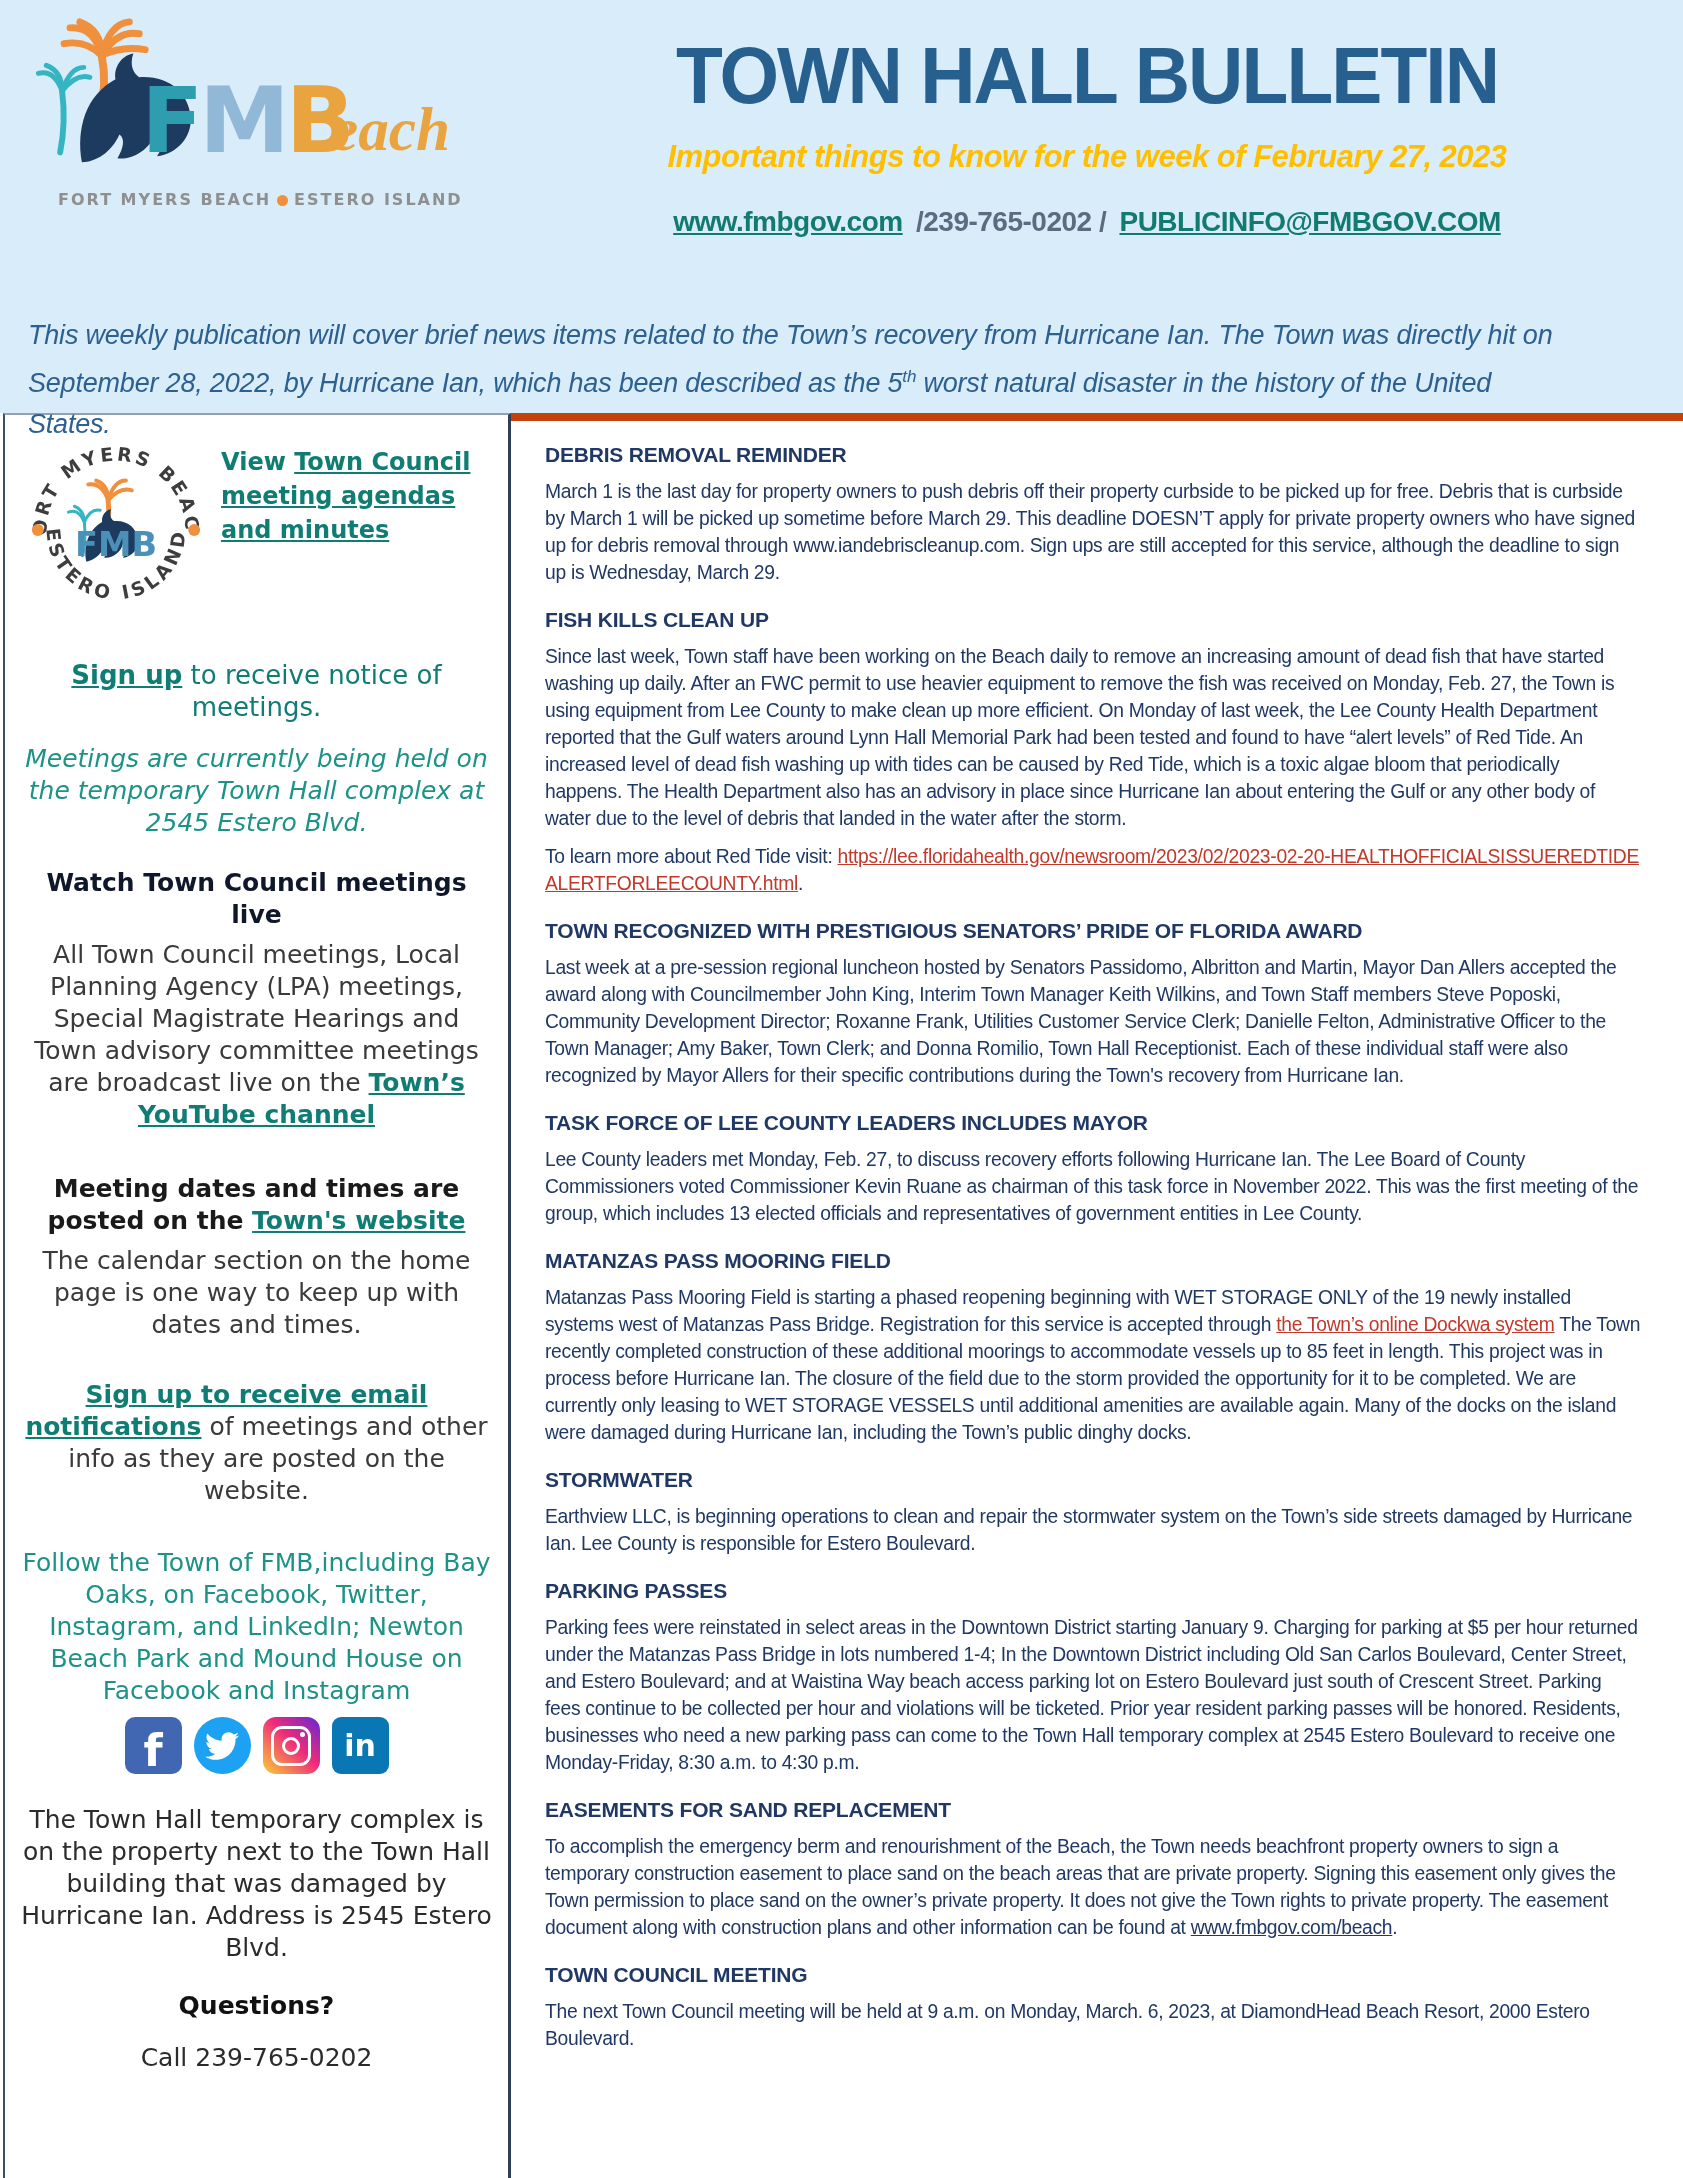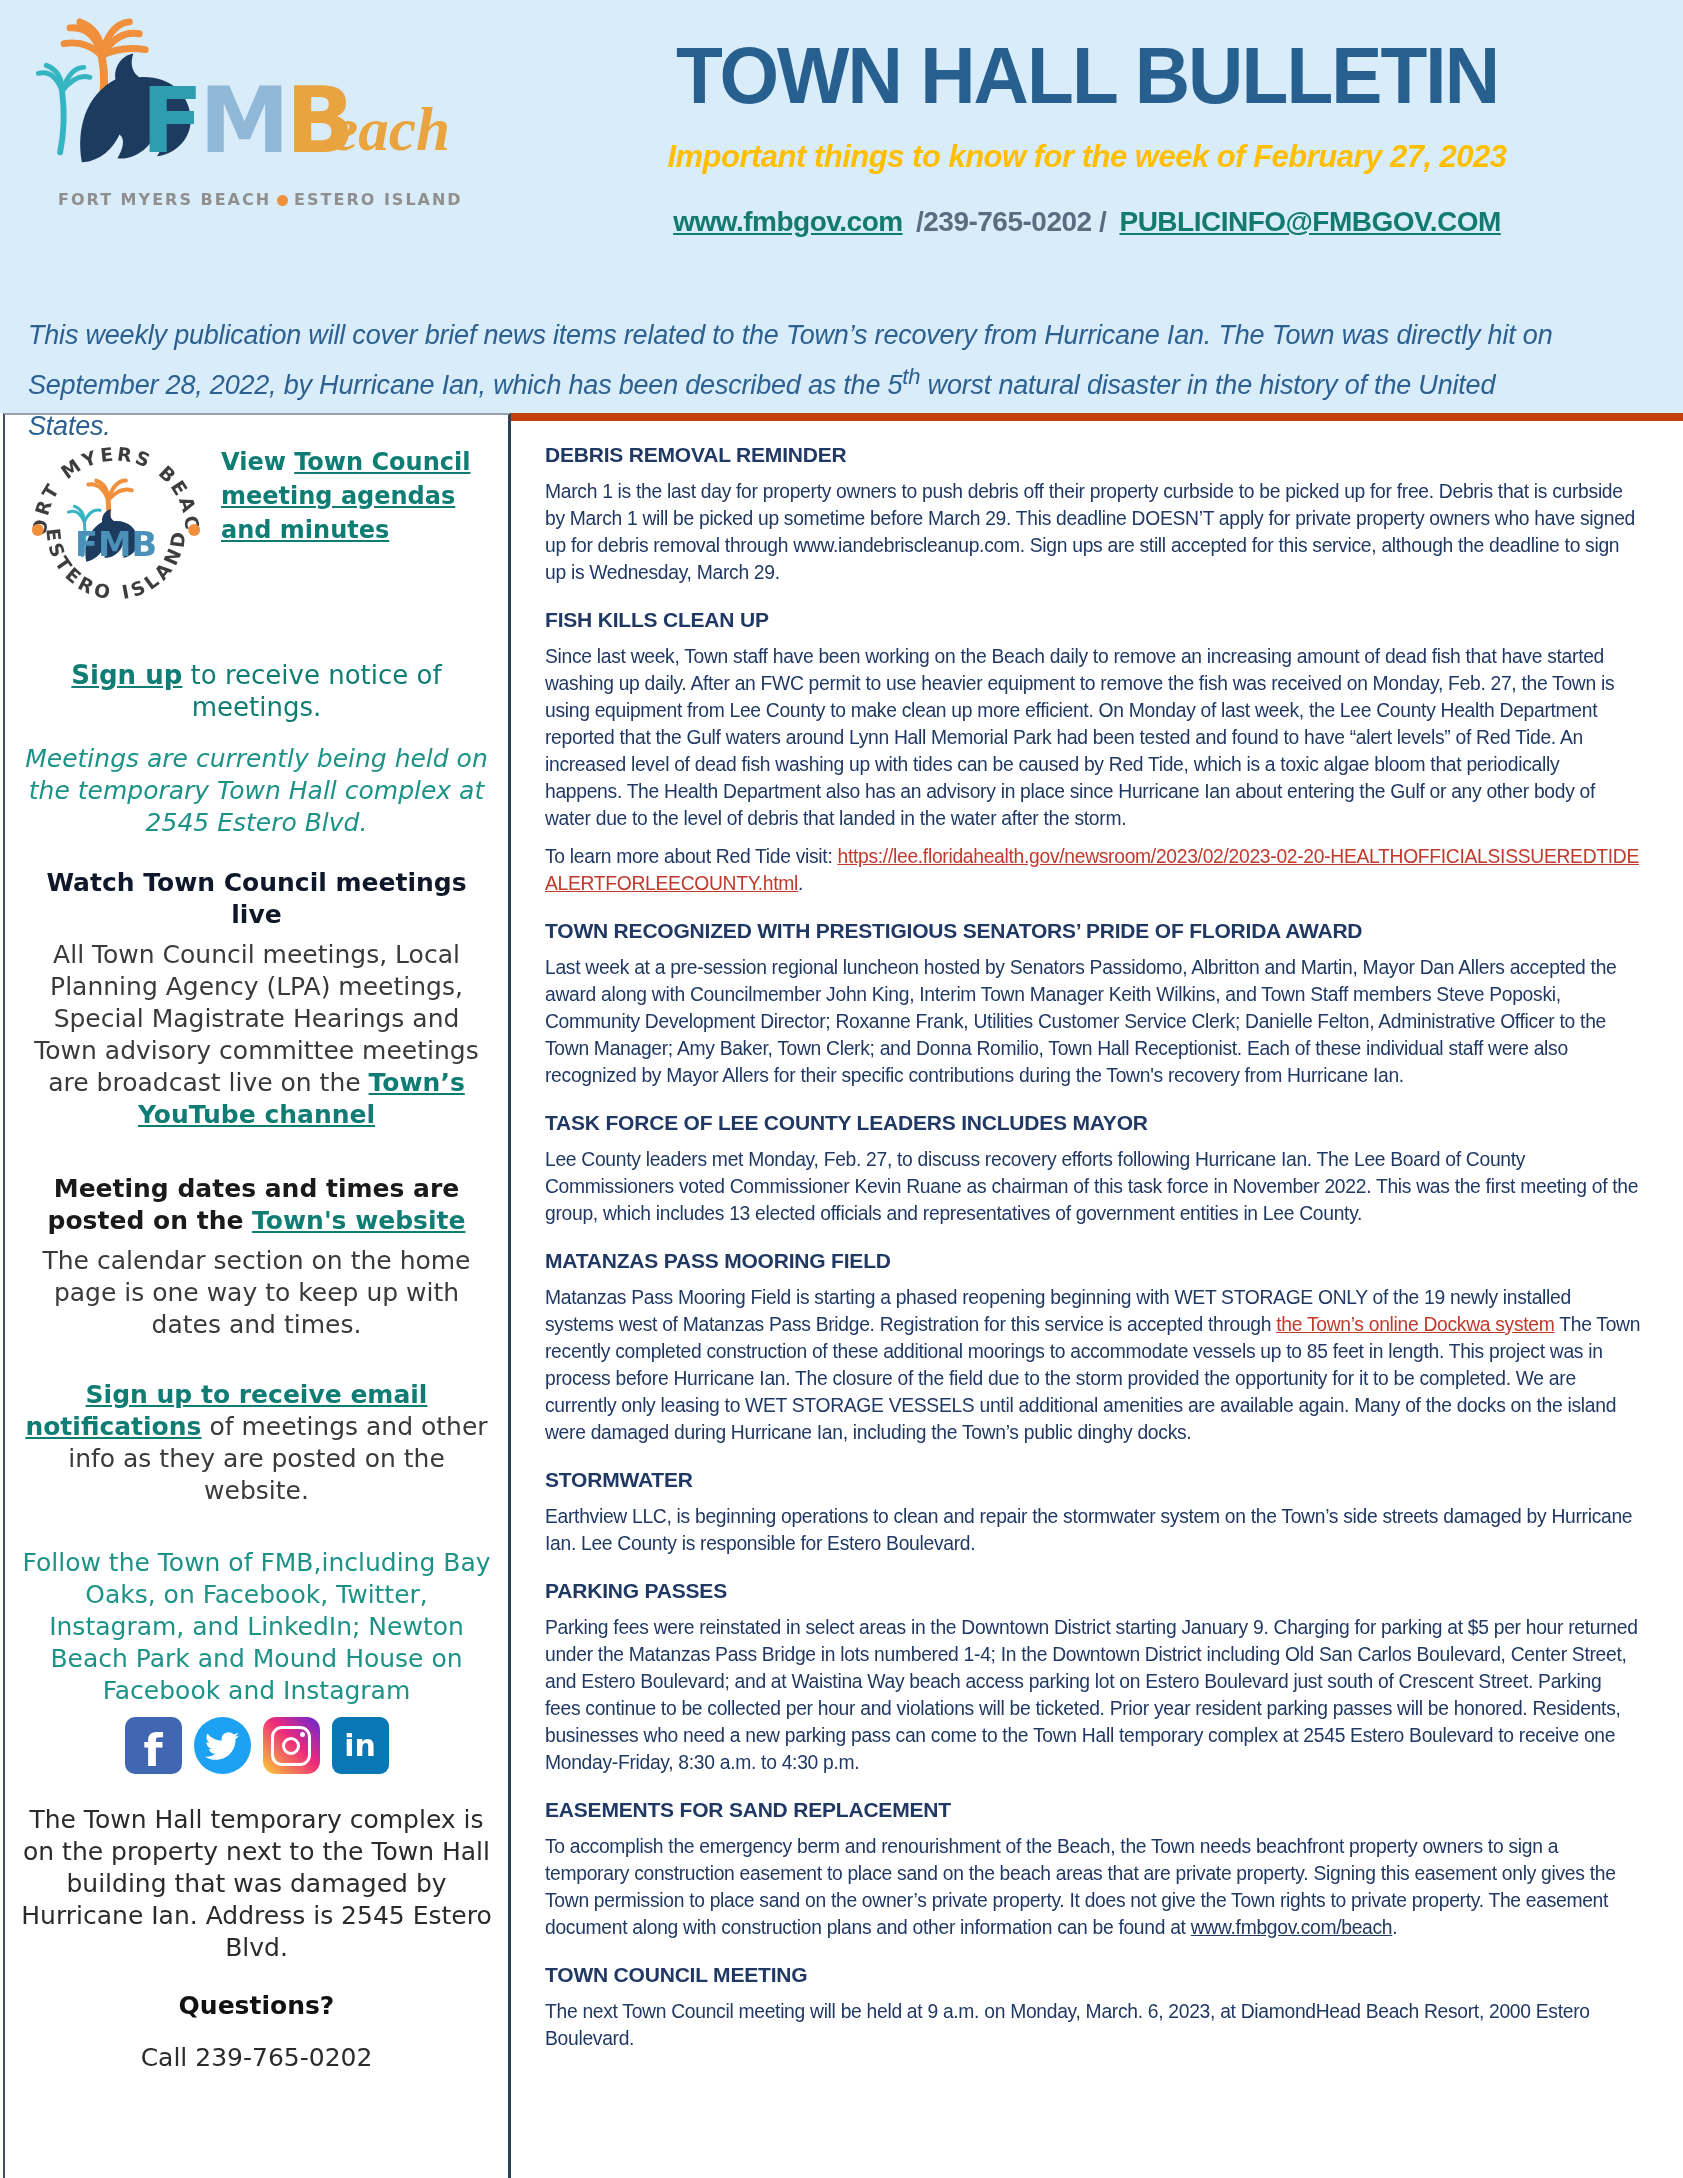--- a/index.html
+++ b/index.html
@@ -32,21 +32,21 @@
     position:absolute; left:515px; right:24px; top:206px; text-align:center;
     font-size:28px; font-weight:bold; color:#5b6b80; letter-spacing:-0.5px;
   }
   .contact a { color:#127a70; text-decoration:underline; cursor:pointer; }
   .contact .sep { margin:0 6px; }
   .intro {
     position:absolute; left:28px; top:315px; width:1549px;
     font-size:27px; font-style:italic; color:#2c6090; line-height:41px;
     letter-spacing:-0.2px;
   }
-  .intro sup { font-size:22px; }
+  .intro sup { font-size:17px; }
   
   .body-row { display:flex; height:1765px; }
   aside.sb {
     width:508px; margin-left:3px; height:100%;
     border-left:2px solid #3f4f63; border-right:3px solid #2e4057;
     border-top:2px solid #93a1b1;
     padding:18px 16px 0 16px; text-align:center;
     font-family:"DejaVu Sans", sans-serif; font-size:25px; line-height:32px; color:#2b2b2b;
   }
   main.mc { flex:1; height:100%; border-top:8px solid #c2410c;

